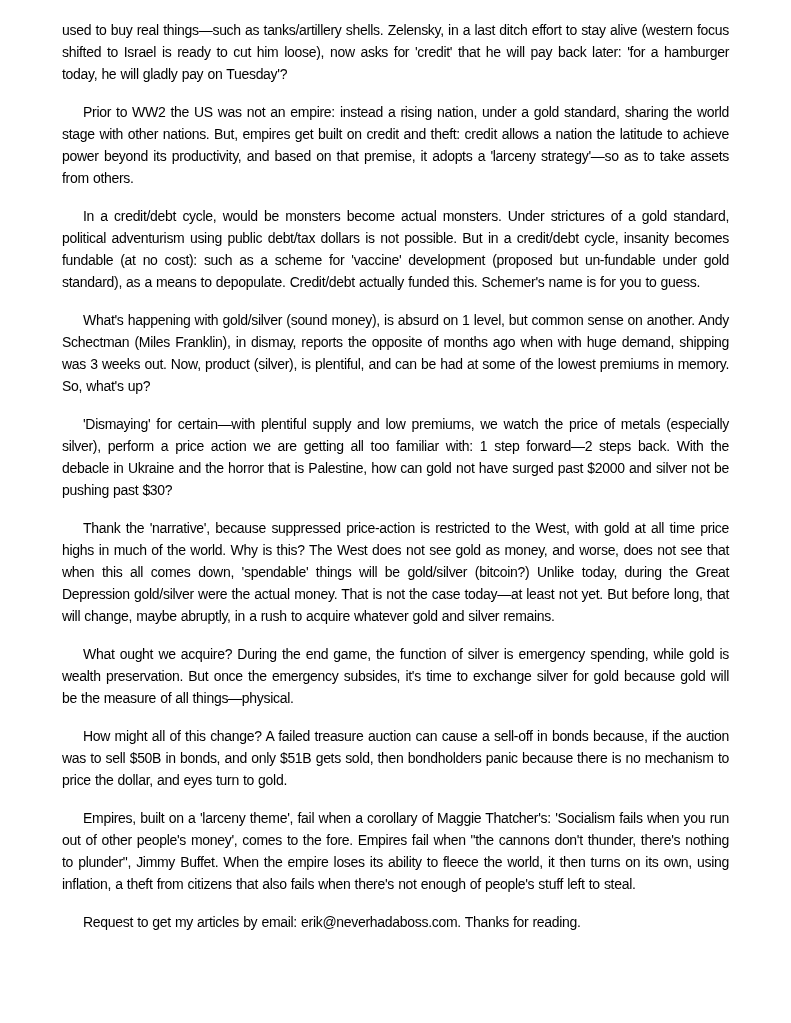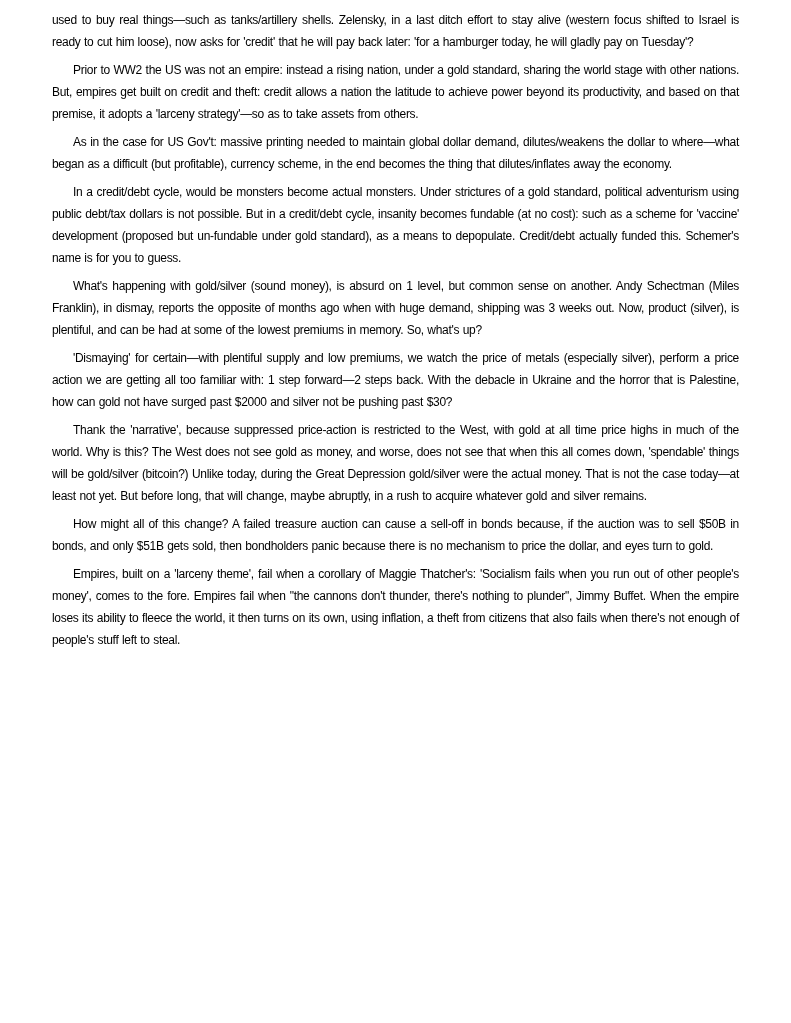--- a/index.html
+++ b/index.html
@@ -13,42 +13,43 @@
     overflow: hidden;
   }
   .page {
     box-sizing: border-box;
     width: 791px;
     height: 1023px;
     padding: 3px 46px 0 46px;
     background: #ffffff;
   }
   .para {
-    margin: 6px;
+    margin: 16px;
     font-family: "Liberation Sans", "DejaVu Sans", sans-serif;
-    font-size: 12px;
+    font-size: 14px;
     line-height: 22px;
     letter-spacing: -0.3px;
     color: #000000;
     text-align: justify;
     text-indent: 21px;
     word-spacing: 0.5px;
   }
   .para.first {
     text-indent: 0;
   }
 </style>
 </head>
 <body>
 
 <div class="page">
   <div>
     <p class="para first">used to buy real things—such as tanks/artillery shells. Zelensky, in a last ditch effort to stay alive (western focus shifted to Israel is ready to cut him loose), now asks for 'credit' that he will pay back later: 'for a hamburger today, he will gladly pay on Tuesday'?</p>
     <p class="para">Prior to WW2 the US was not an empire: instead a rising nation, under a gold standard, sharing the world stage with other nations. But, empires get built on credit and theft: credit allows a nation the latitude to achieve power beyond its productivity, and based on that premise, it adopts a 'larceny strategy'—so as to take assets from others.</p>
-    <p class="para">As in the case for US Gov't: massive printing needed to maintain global dollar demand, dilutes/weakens the dollar to where—what began as a difficult (but profitable), currency scheme, in the end becomes the thing that dilutes/inflates away the economy.</p>
     <p class="para">In a credit/debt cycle, would be monsters become actual monsters. Under strictures of a gold standard, political adventurism using public debt/tax dollars is not possible. But in a credit/debt cycle, insanity becomes fundable (at no cost): such as a scheme for 'vaccine' development (proposed but un-fundable under gold standard), as a means to depopulate. Credit/debt actually funded this. Schemer's name is for you to guess.</p>
     <p class="para">What's happening with gold/silver (sound money), is absurd on 1 level, but common sense on another. Andy Schectman (Miles Franklin), in dismay, reports the opposite of months ago when with huge demand, shipping was 3 weeks out. Now, product (silver), is plentiful, and can be had at some of the lowest premiums in memory. So, what's up?</p>
     <p class="para">'Dismaying' for certain—with plentiful supply and low premiums, we watch the price of metals (especially silver), perform a price action we are getting all too familiar with: 1 step forward—2 steps back. With the debacle in Ukraine and the horror that is Palestine, how can gold not have surged past $2000 and silver not be pushing past $30?</p>
     <p class="para">Thank the 'narrative', because suppressed price-action is restricted to the West, with gold at all time price highs in much of the world. Why is this? The West does not see gold as money, and worse, does not see that when this all comes down, 'spendable' things will be gold/silver (bitcoin?) Unlike today, during the Great Depression gold/silver were the actual money. That is not the case today—at least not yet. But before long, that will change, maybe abruptly, in a rush to acquire whatever gold and silver remains.</p>
+    <p class="para">What ought we acquire? During the end game, the function of silver is emergency spending, while gold is wealth preservation. But once the emergency subsides, it's time to exchange silver for gold because gold will be the measure of all things—physical.</p>
     <p class="para">How might all of this change? A failed treasure auction can cause a sell-off in bonds because, if the auction was to sell $50B in bonds, and only $51B gets sold, then bondholders panic because there is no mechanism to price the dollar, and eyes turn to gold.</p>
     <p class="para">Empires, built on a 'larceny theme', fail when a corollary of Maggie Thatcher's: 'Socialism fails when you run out of other people's money', comes to the fore. Empires fail when "the cannons don't thunder, there's nothing to plunder", Jimmy Buffet. When the empire loses its ability to fleece the world, it then turns on its own, using inflation, a theft from citizens that also fails when there's not enough of people's stuff left to steal.</p>
+    <p class="para">Request to get my articles by email: erik@neverhadaboss.com. Thanks for reading.</p>
   </div>
 </div>
 
 </body></html>

